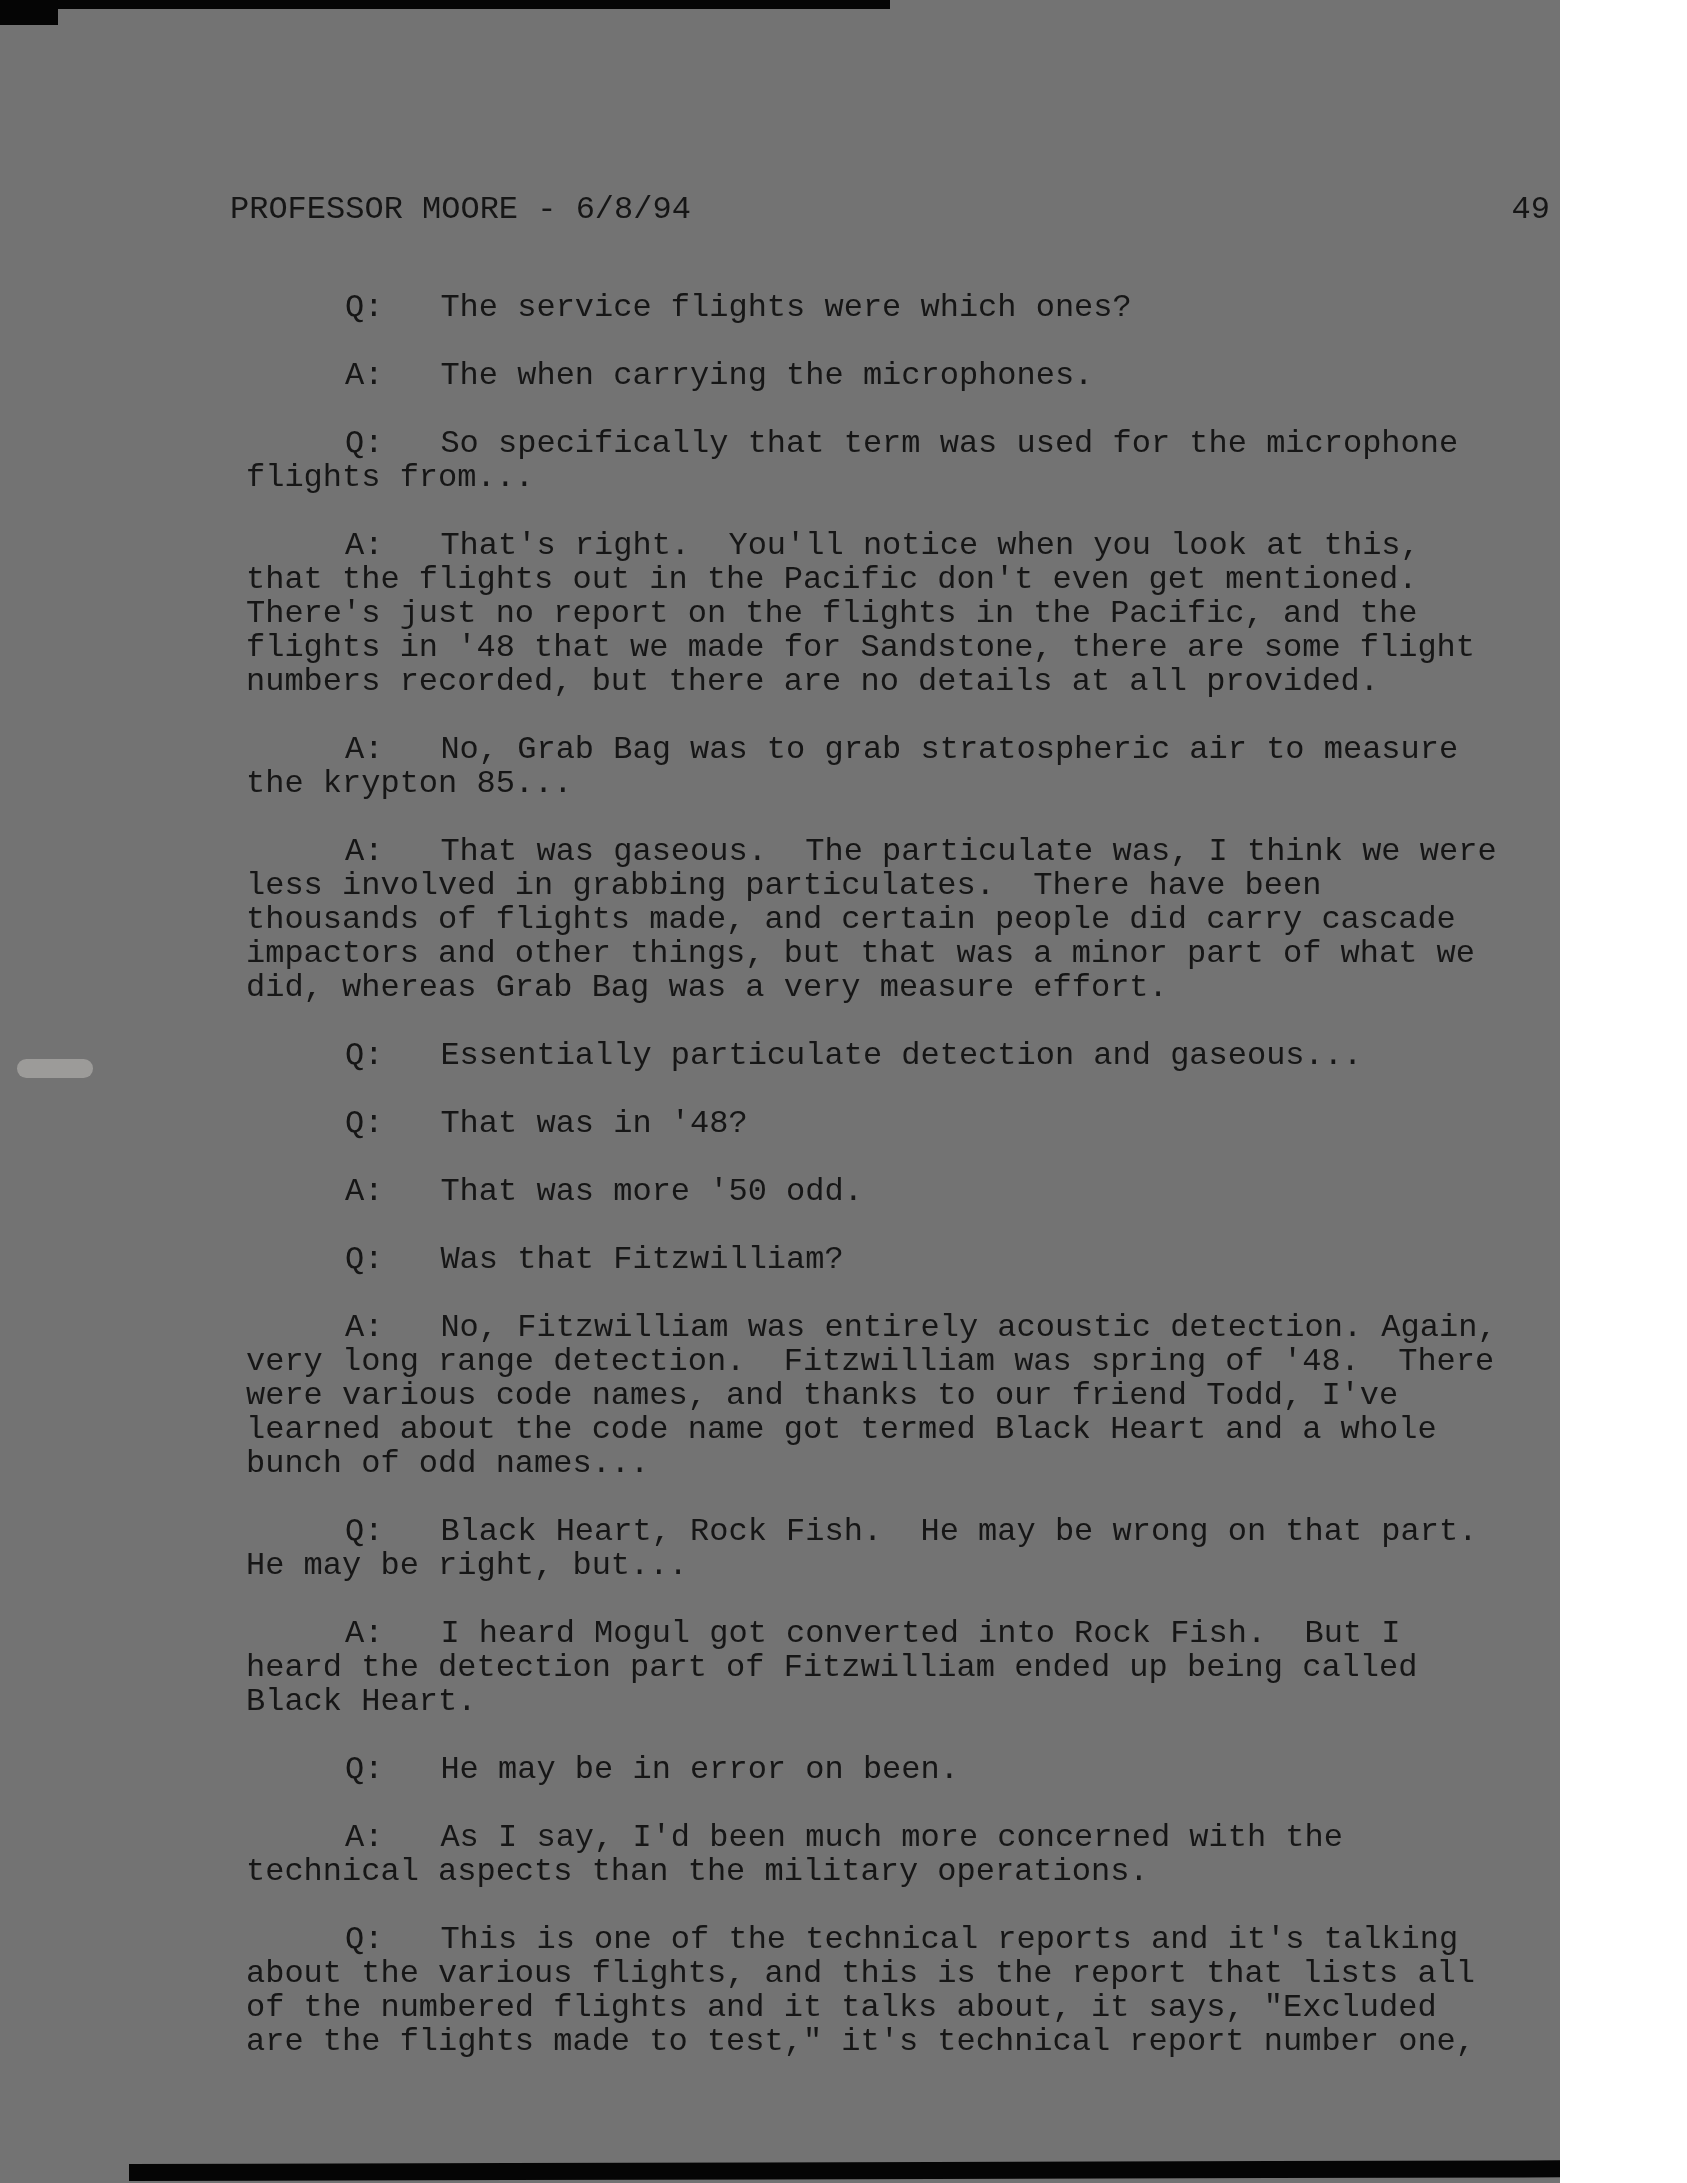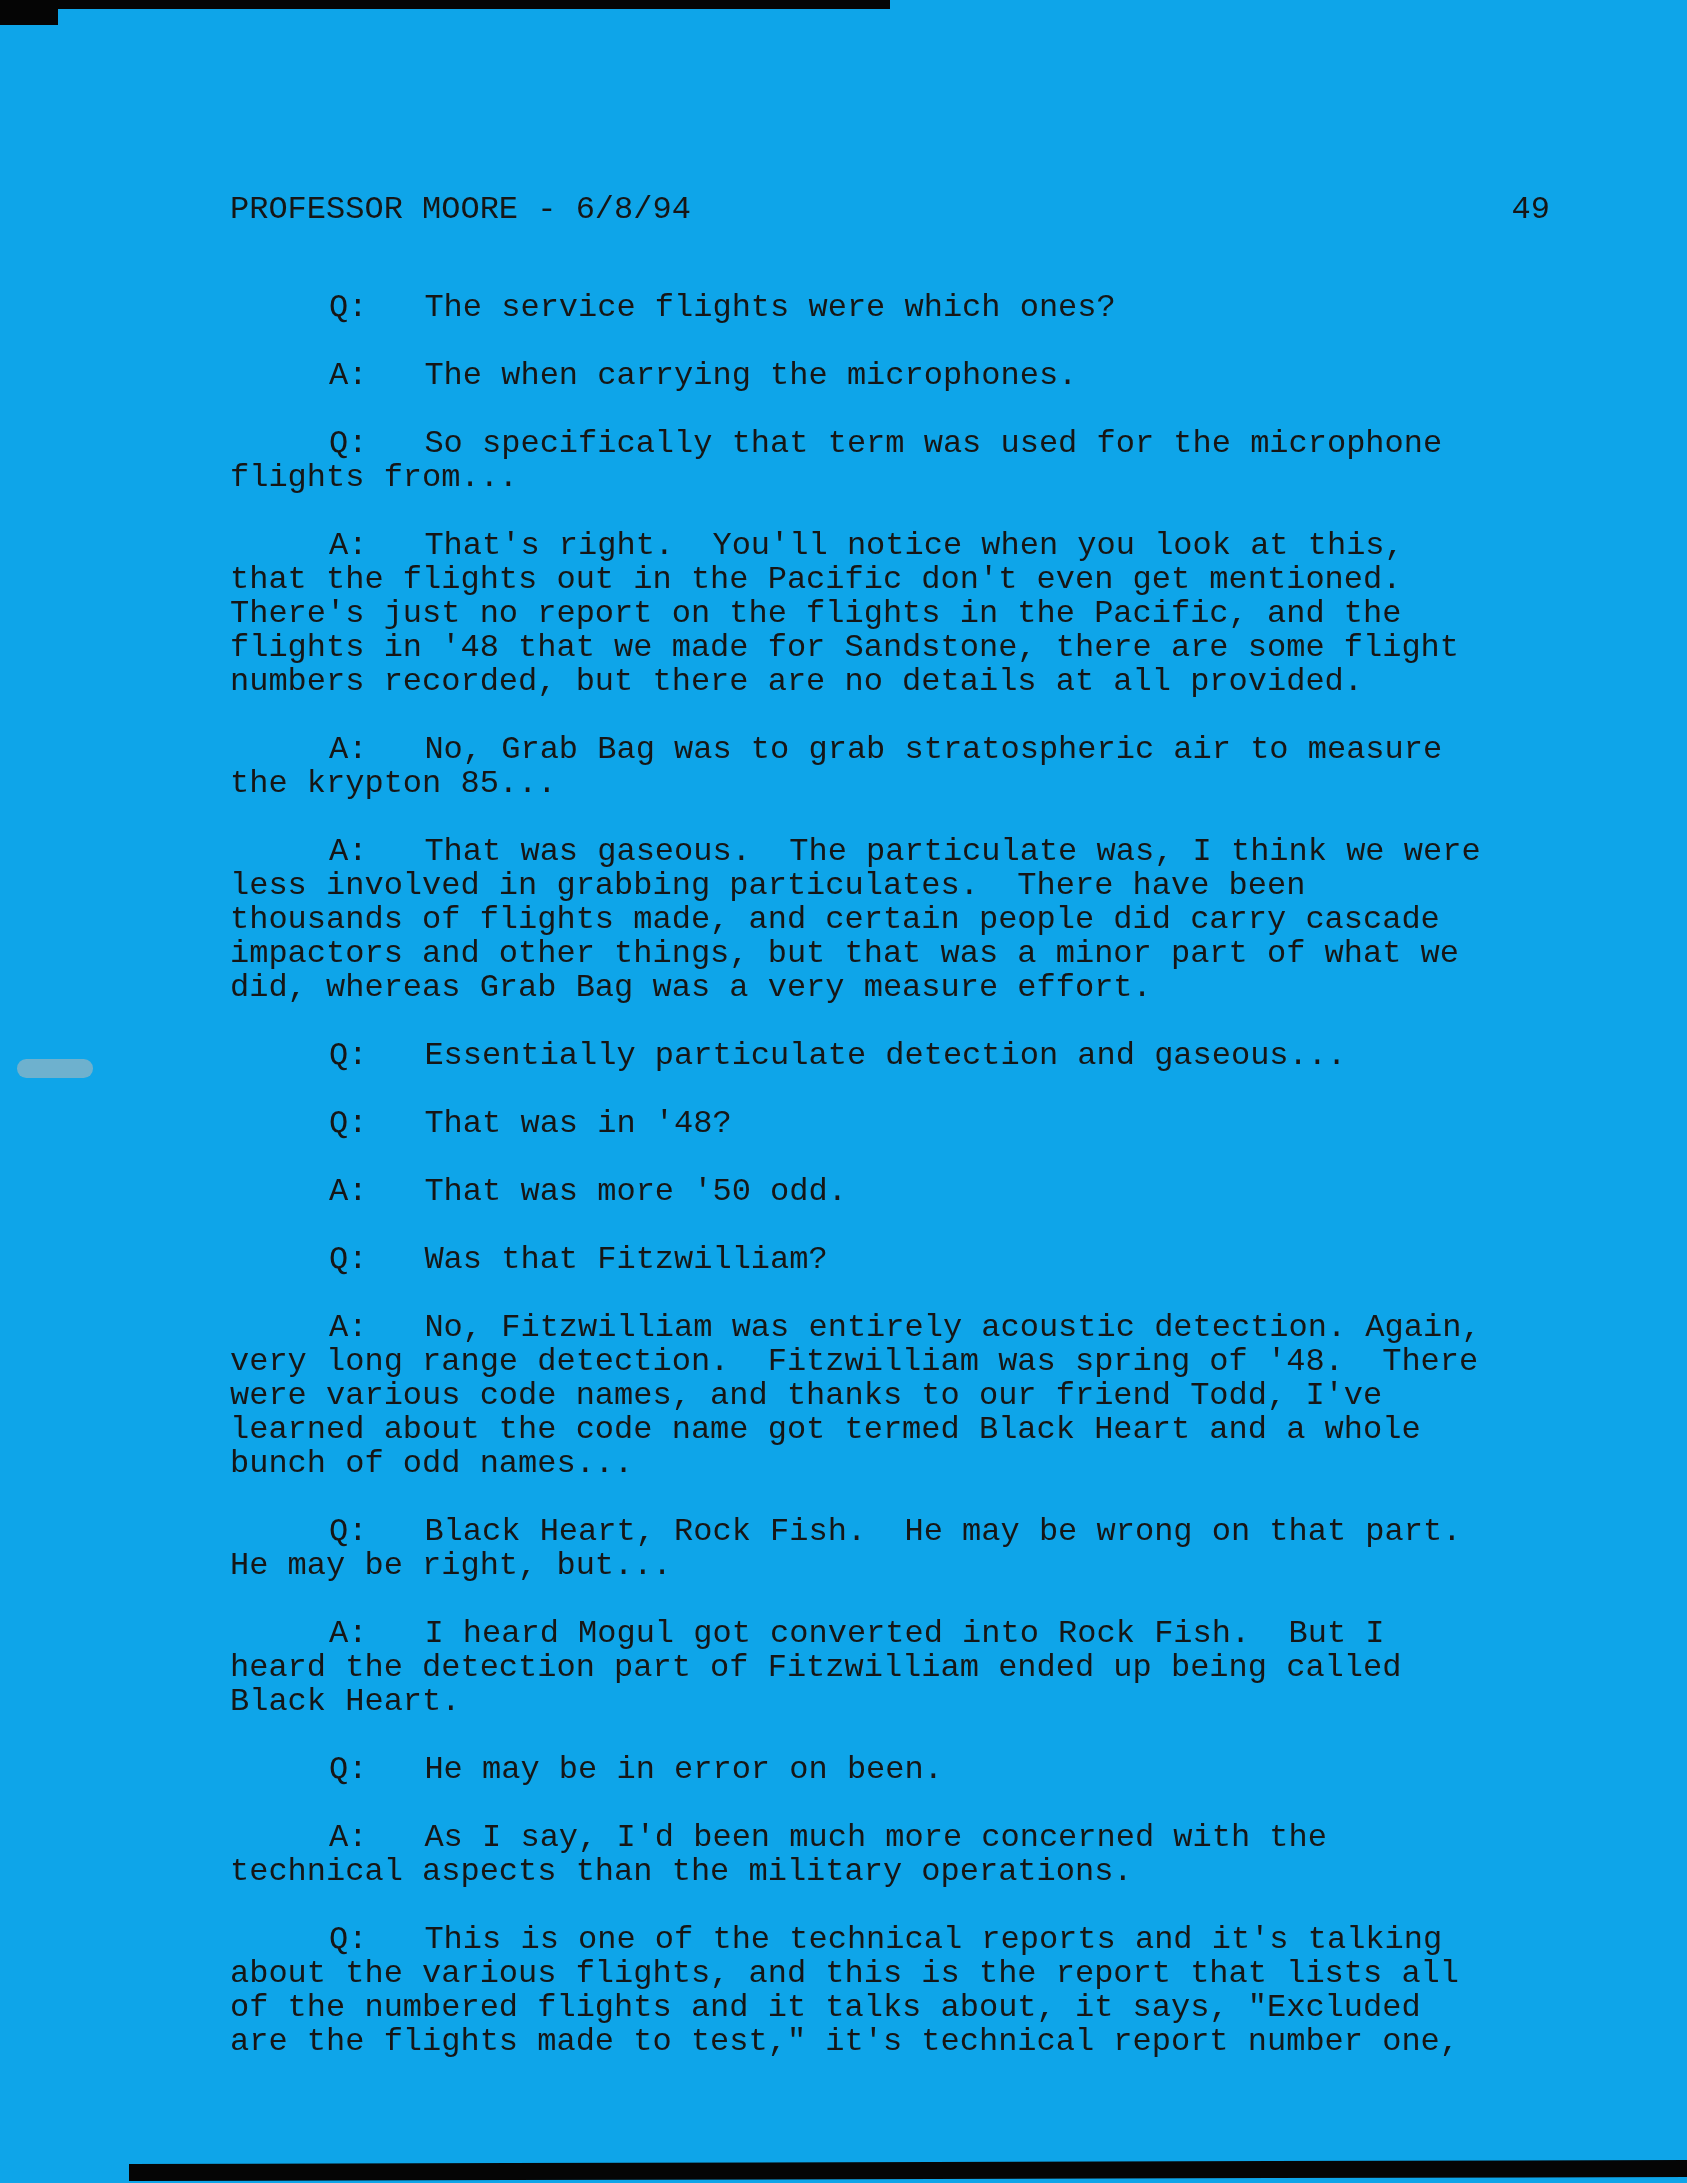--- a/index.html
+++ b/index.html
@@ -1,20 +1,20 @@
 <!DOCTYPE html>
 <html style="font-size:10.6px"><head>
 <meta charset="utf-8">
 <style>
   html, body { margin: 0; padding: 0; }
   .page {
     position: relative;
-    width: 1687px;
+    width: 1560px;
     height: 2183px;
-    background: #0ea5e9;
+    background: #737373;
     overflow: hidden;
     font-family: "Liberation Mono", "DejaVu Sans Mono", monospace;
     color: #161616;
   }
   .content {
     position: absolute;
     left: 230px;
     top: 193px;
     width: 1320px;
   }
@@ -23,21 +23,21 @@
     justify-content: space-between;
     align-items: baseline;
     font-size: 32px;
     line-height: 34px;
     margin-bottom: 64px;
     white-space: pre;
   }
   .qa {
     font-size: 32px;
     line-height: 34px;
-    margin: 0 0 34px 0;
+    margin: 0 0 34px 16px;
     white-space: pre-wrap;
     text-indent: 99px;
   }
   .speaker { margin-right: 57px; }
 
   
   .artifact { position: absolute; background: #050505; }
   .artifact-top-bar    { left: 0; top: 0; width: 890px; height: 9.3px; }
   .artifact-top-corner { left: 0; top: 0; width: 58px;  height: 25px; }
   .artifact-bottom-bar { left: 129px; top: 2162px; width: 1561px; height: 17px; transform: rotate(-0.15deg); }

